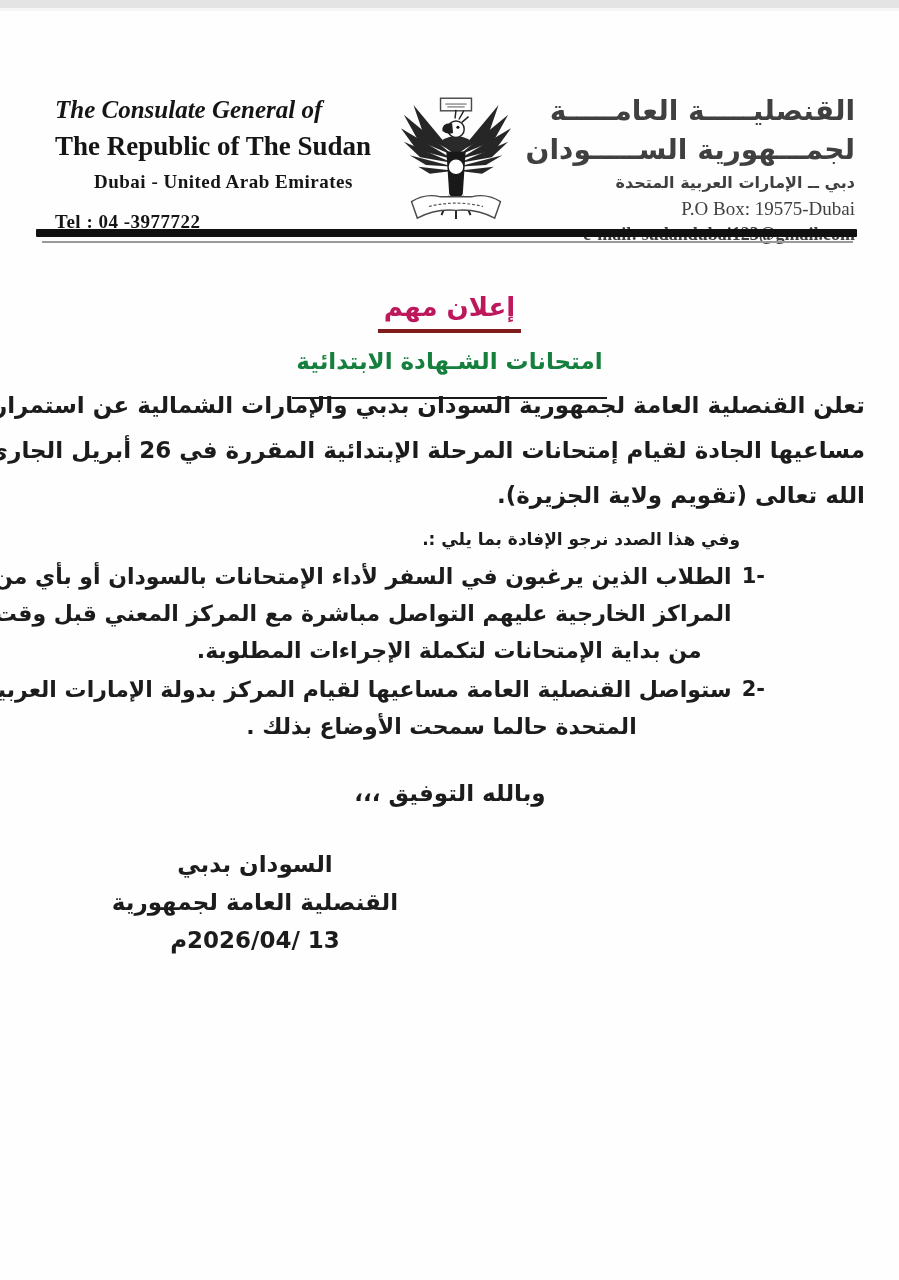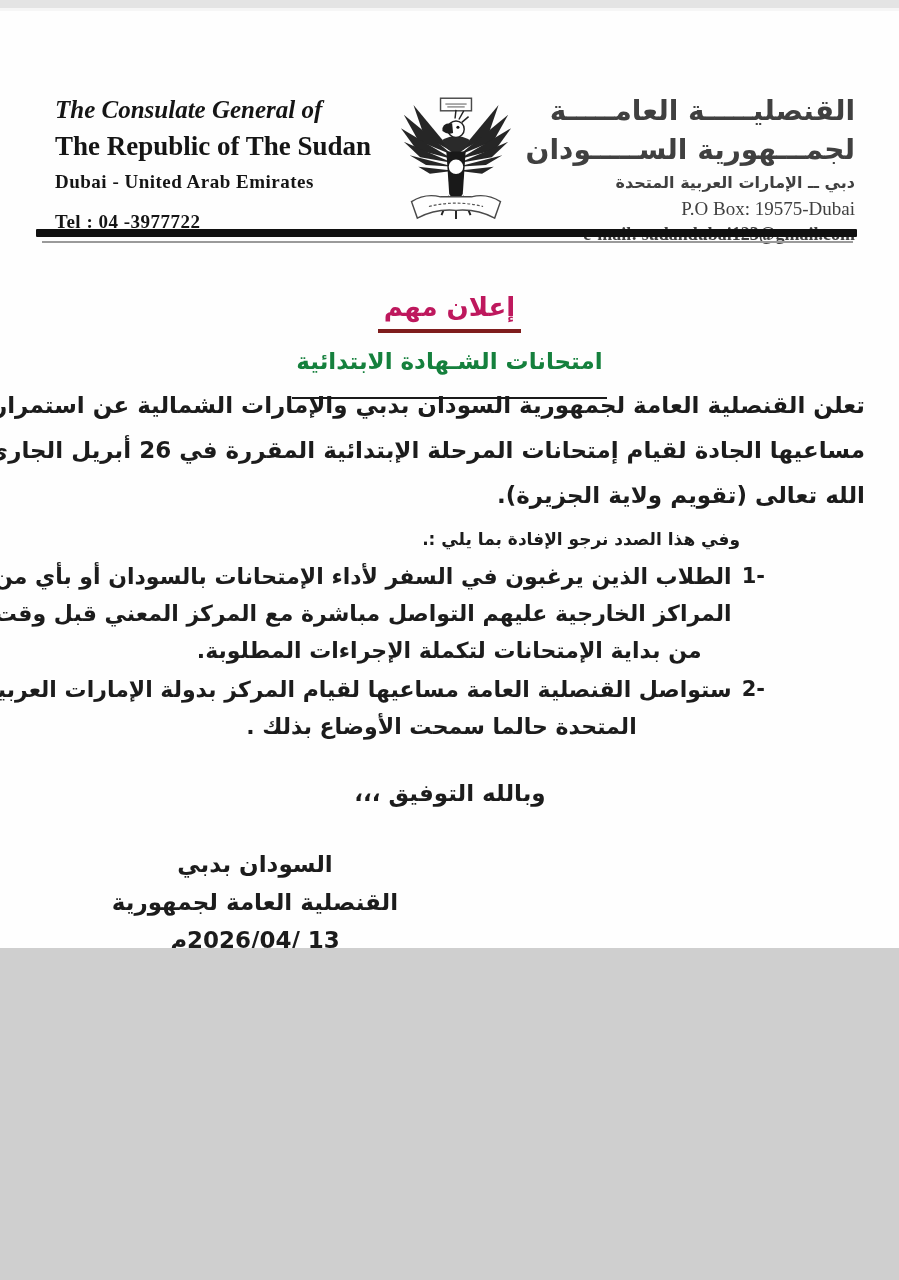--- a/index.html
+++ b/index.html
@@ -1,28 +1,28 @@
 <!DOCTYPE html>
 <html lang="ar"><head>
 <meta charset="utf-8">
 <style>
   html,body{margin:0;padding:0;background:#cfcfcf;}
   .page{
-    position:relative;width:899px;height:948px;margin:0 auto;
+    position:relative;width:899px;height:1280px;margin:0 auto;
     background:#fefefe;overflow:hidden;
     font-family:"DejaVu Sans",sans-serif;color:#1a1a1a;
   }
   .top-strip{position:absolute;left:0;top:0;width:899px;height:8px;background:#e4e4e4;}
   .top-strip2{position:absolute;left:0;top:8px;width:899px;height:3px;background:#f6f6f6;}
 
   
   .en-header{position:absolute;left:55px;top:96px;font-family:"Liberation Serif",serif;color:#151515;}
   .en-l1{font-size:25px;font-weight:bold;font-style:italic;margin-bottom:7px;}
   .en-l2{font-size:27px;font-weight:bold;margin-bottom:9px;}
-  .en-l3{font-size:19px;font-weight:bold;letter-spacing:.5px;margin-bottom:18px;}
+  .en-l3{font-size:19px;font-weight:bold;letter-spacing:.5px;margin-bottom:18px;margin-left:39px;}
   .en-l4{font-size:19px;font-weight:bold;letter-spacing:.5px;}
 
   .ar-header{position:absolute;right:44px;top:92px;text-align:right;direction:rtl;color:#404040;}
   .ar-l1{font-size:28px;font-weight:bold;line-height:38px;}
   .ar-l2{font-size:28px;font-weight:bold;line-height:40px;}
   .ar-l3{font-size:16px;font-weight:bold;line-height:26px;}
   .ar-l4{font-size:19px;line-height:26px;direction:ltr;font-family:"Liberation Serif",serif;}
   .ar-l5{font-size:18px;font-weight:bold;line-height:25px;direction:ltr;font-family:"Liberation Serif",serif;}
 
   .emblem{position:absolute;left:398px;top:94px;}

